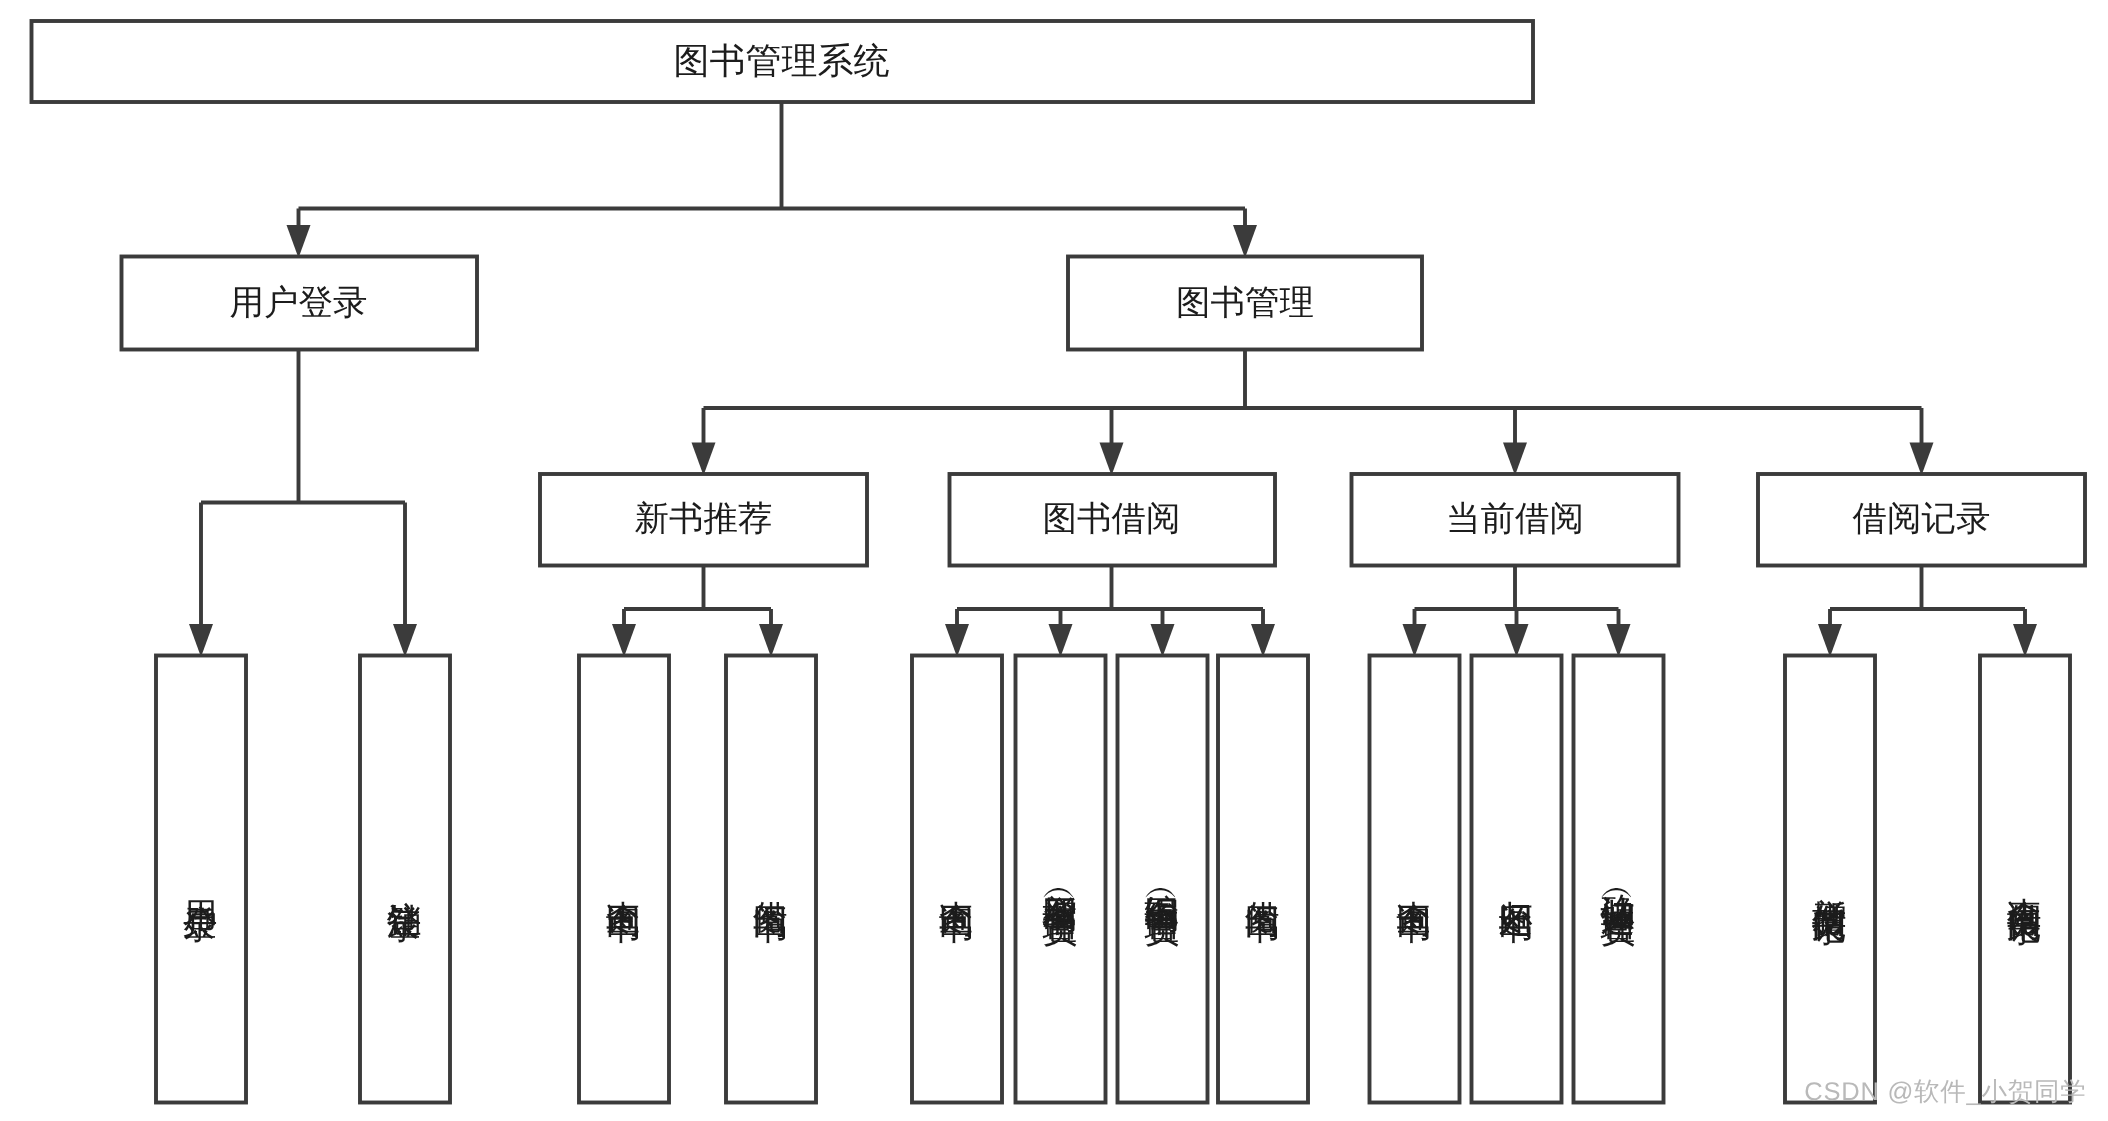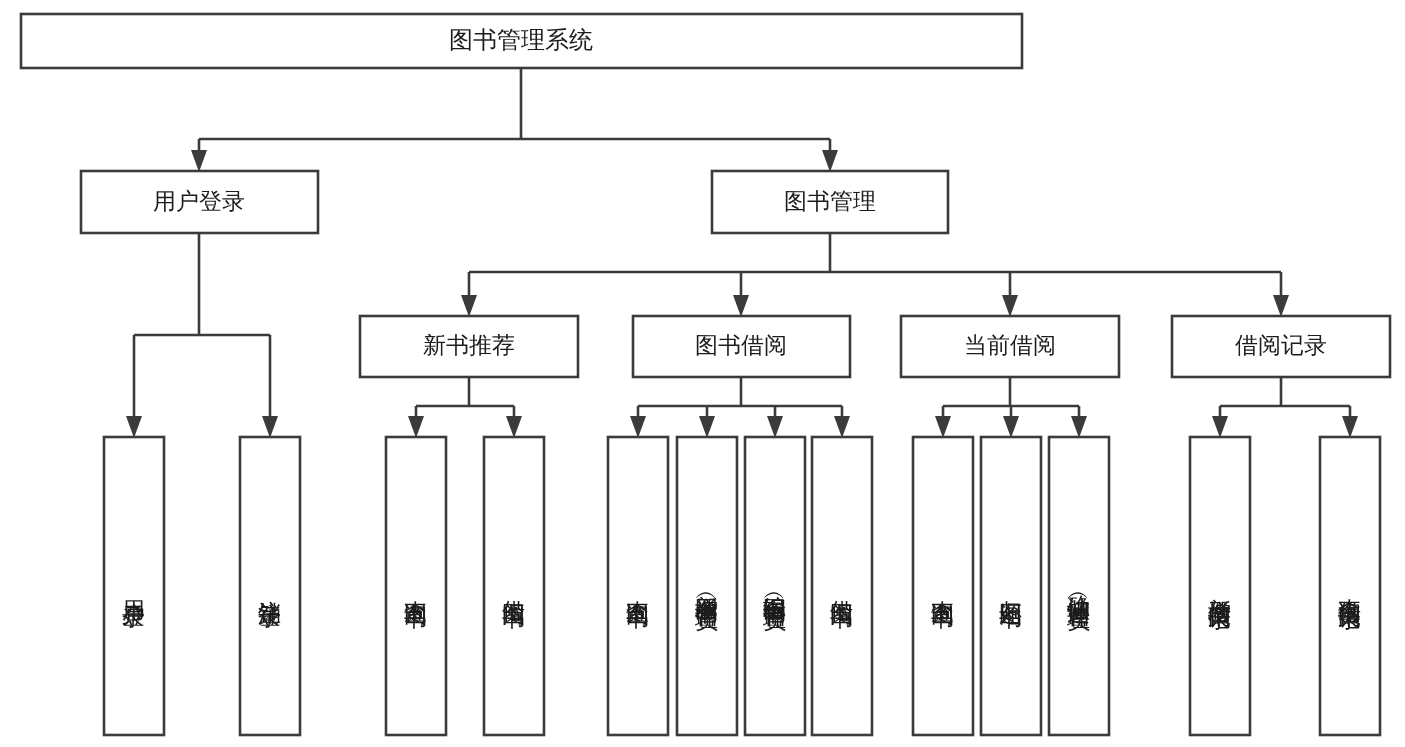--- a/index.html
+++ b/index.html
@@ -224,14 +224,15 @@
       <rect class="node-box" x="1190" y="437" width="60" height="298"></rect>
       <text class="node-label-vert" x="1220" y="586">新增借阅记录</text>
     </g>
     <g>
       <rect class="node-box" x="1320" y="437" width="60" height="298"></rect>
       <text class="node-label-vert" x="1350" y="586">查询借阅记录</text>
     </g>
 
   </svg>
 
+  <div class="watermark">CSDN @软件_小贺同学</div>
 
 </div>
 
 </body></html>

